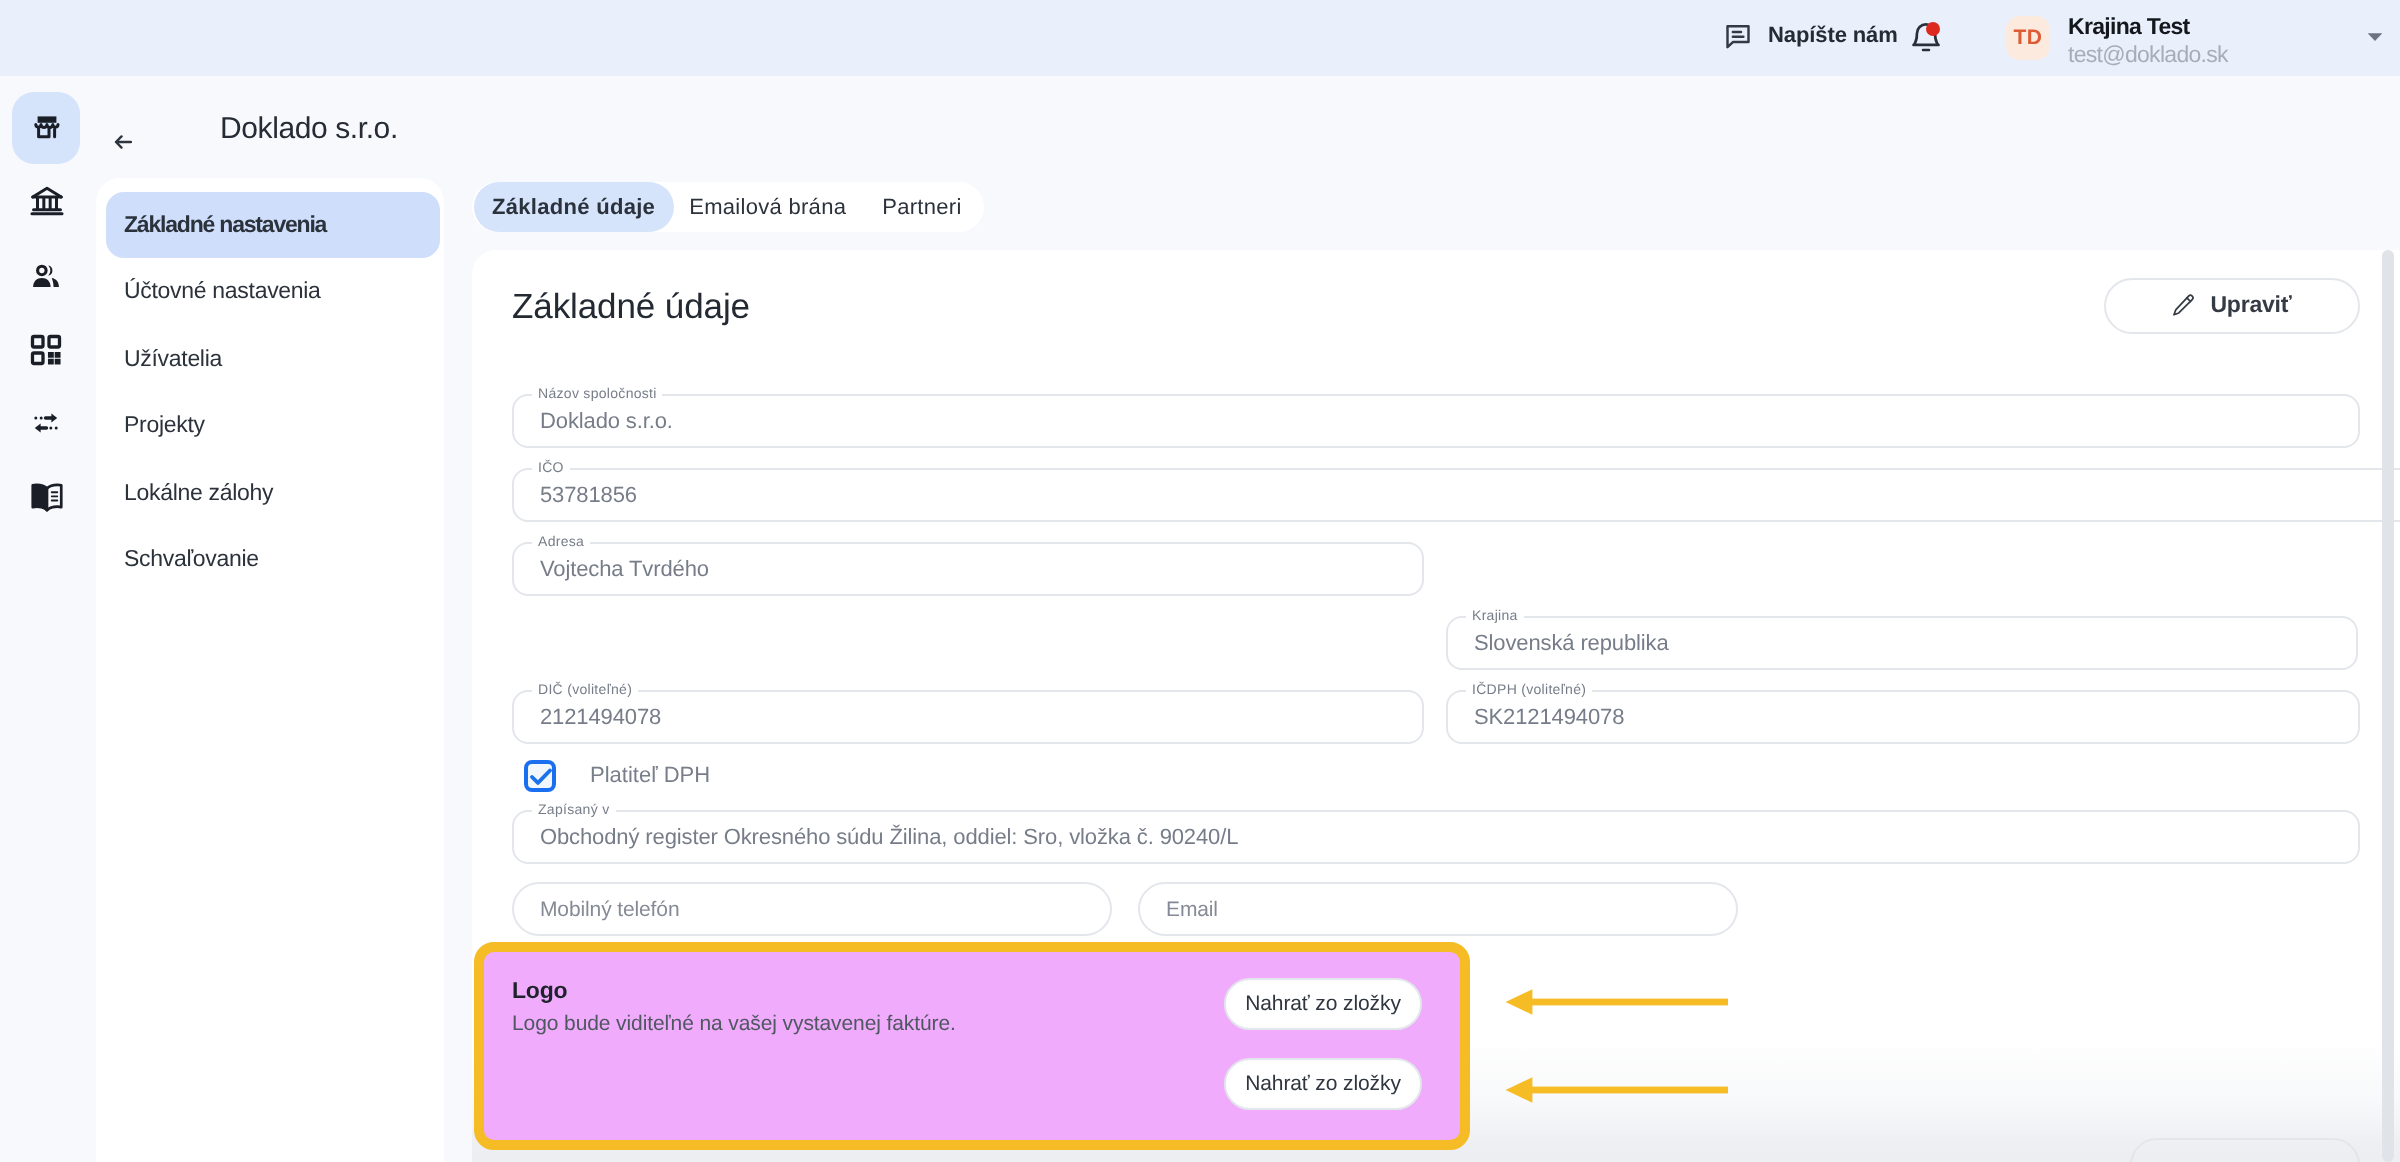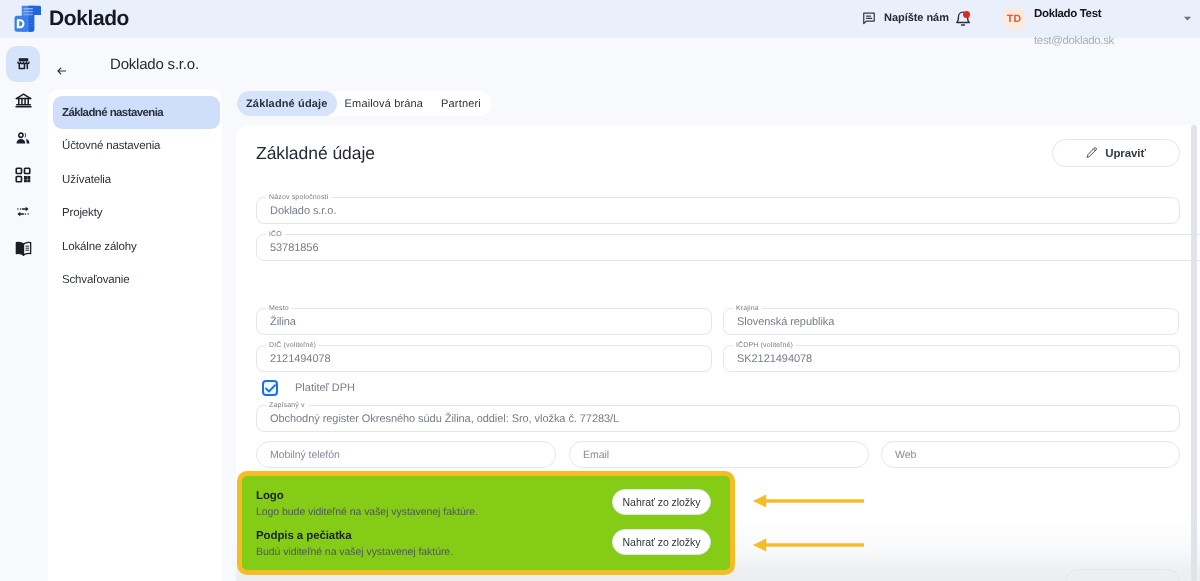--- a/index.html
+++ b/index.html
@@ -26,21 +26,21 @@
   .topbar-right { position:absolute; left:858px; top:0; height:38px; width:342px; }
   .contact { position:absolute; left:4px; top:11px; display:flex; align-items:center; gap:8px; cursor:pointer; }
   .contact-label { font-size:11px; font-weight:bold; color:#252b33; letter-spacing:-0.05px; }
   .bell-wrap { position:absolute; left:97px; top:11px; cursor:pointer; width:16px; height:17px; }
   .bell-dot { position:absolute; left:8px; top:0px; width:7px; height:7px; border-radius:50%; background:#dc2a1e; }
   .user { position:absolute; left:145px; top:4px; display:flex; align-items:flex-start; gap:9px; cursor:pointer; }
   .avatar { margin-top:4px; width:22px; height:22px; border-radius:7px; background:#fdeade; color:#de5c34;
             display:flex; align-items:center; justify-content:center; font-size:10.5px; font-weight:bold; letter-spacing:0.2px;}
   .user-text { line-height:1.25; padding-top:3px;}
   .user-name { font-size:11.5px; font-weight:bold; color:#14171c; letter-spacing:-0.35px;}
-  .user-mail { font-size:11.5px; color:#a6aeb9; letter-spacing:-0.35px; margin-top:13px;}
+  .user-mail { font-size:11.5px; color:#a6aeb9; letter-spacing:-0.35px; margin-top:0;}
   .caret { position:absolute; left:325px; top:16px; color:#848c97; display:flex; align-items:center; cursor:pointer;}
 
   
   .rail { position:absolute; left:0; top:38px; width:46px; height:543px;
           display:flex; flex-direction:column; align-items:center; padding-top:8.2px; gap:1.5px; }
   .rail-item { width:34px; height:35.5px; border-radius:11px; display:flex; align-items:center; justify-content:center; cursor:pointer; color:#1a1f27; }
   .rail-item.active { background:#d5e3fb; }
 
   
   .side-head { position:absolute; left:46px; top:38px; width:180px; height:52px; }
@@ -85,63 +85,40 @@
             align-items:center; justify-content:center; cursor:pointer; background:#f2f6fd;}
   .chk-label { font-size:11px; color:#777e8a; }
 
   
   .fade { position:absolute; left:0; bottom:0; width:964px; height:62px; pointer-events:none;
           background:linear-gradient(to bottom, rgba(251,251,252,0) 0%, rgba(245,246,248,0.72) 52%, rgba(233,235,239,0.80) 86%, rgba(231,233,238,0.78) 100%); }
 
   
   .hl {
     position:absolute; left:1px; top:346px; width:498px; height:104px;
-    border:5px solid #f5bc26; border-radius:10px; background:#84cc16;
+    border:5px solid #f5bc26; border-radius:10px; background:#f0abfc;
   }
   .hl-row { position:absolute; left:14px; }
   .hl-title { font-size:11.5px; font-weight:bold; color:#1e232b; letter-spacing:-0.1px;}
   .hl-sub { font-size:10.5px; color:#4f5761; margin-top:4px; letter-spacing:-0.05px;}
   .upload-btn { position:absolute; height:26px; padding:0 14px; border-radius:14px; border:1px solid #e3e6eb;
                 background:#fff; font-size:10.5px; color:#2f363f; display:flex; align-items:center;
                 justify-content:center; cursor:pointer; font-family:inherit; letter-spacing:-0.05px; white-space:nowrap;}
 
   .arrow { position:absolute; }
 
   .scrollbar { position:absolute; left:1191px; top:125px; width:7px; height:456px; z-index:50;}
   .sb-thumb { position:absolute; top:0; left:0; width:6px; height:456px; border-radius:3px; background:#e0e3e8; }
 </style>
 </head>
 <body>
 
 <div class="app">
 
   <div class="topbar">
-    <div class="brand">
-      <svg width="27" height="28" viewBox="0 0 54 56">
-
-        <path d="M40 1.5 h10 a4.5 4.5 0 0 1 4.5 4.5 v14 h-14.5 Z" fill="#2463de"></path>
-
-        <path d="M15.5 1.5 h25 v47 a5 5 0 0 1 -5 5 h-20 Z" fill="#4a86ec"></path>
-
-        <path d="M29 1.5 h11.5 v47 a5 5 0 0 1 -5 5 h-6.5 Z" fill="#1f63d8"></path>
-
-        <rect x="18.5" y="6" width="19.5" height="2.9" rx="1.3" fill="#8cb4f6"></rect>
-        <rect x="18.5" y="11.8" width="19.5" height="2.9" rx="1.3" fill="#8cb4f6"></rect>
-        <rect x="18.5" y="17.6" width="19.5" height="2.9" rx="1.3" fill="#7aa9f4"></rect>
-        <rect x="31" y="23.4" width="7" height="2.9" rx="1.3" fill="#2f70e2"></rect>
-        <rect x="31" y="29.2" width="7" height="2.9" rx="1.3" fill="#2f70e2"></rect>
-        <rect x="31" y="35" width="7" height="2.9" rx="1.3" fill="#2f70e2"></rect>
-        <rect x="31" y="40.8" width="7" height="2.9" rx="1.3" fill="#2f70e2"></rect>
-
-        <path d="M6 21.5 h16.5 a5 5 0 0 1 5 5 v22 a5 5 0 0 1 -5 5 h-16.5 a5 5 0 0 1 -5 -5 v-22 a5 5 0 0 1 5 -5 Z" fill="#3b80ea"></path>
-        <path d="M5.6 28.4 h6.6 c5.2 0 8.8 3.7 8.8 9.1 s-3.6 9.1 -8.8 9.1 h-6.6 Z" fill="#fdfdfe"></path>
-        <path d="M10.2 32.5 h2 c2.8 0 4.7 1.9 4.7 5 s-1.9 5 -4.7 5 h-2 Z" fill="#4a86ec"></path>
-      </svg>
-      <span class="brand-name">Doklado</span>
-    </div>
 
     <div class="topbar-right">
       <div class="contact">
         <svg width="14" height="14" viewBox="0 0 24 24" fill="none" stroke="#333a45" stroke-width="2.1" stroke-linecap="round" stroke-linejoin="round">
           <path d="M3 3.6h18v13.6H7.6L3 21.6Z"></path>
           <line x1="7.6" y1="8.6" x2="14.6" y2="8.6"></line>
           <line x1="7.6" y1="12.6" x2="16.6" y2="12.6"></line>
         </svg>
         <span class="contact-label">Napíšte nám</span>
       </div>
@@ -150,21 +127,21 @@
         <svg width="16" height="16" viewBox="0 0 24 24" fill="none" stroke="#2a303a" stroke-width="2" stroke-linecap="round" stroke-linejoin="round">
           <path d="M18.8 8.6A6.8 6.8 0 0 0 5.2 8.6c0 6.6-2.6 8.6-2.6 8.6h18.8s-2.6-2-2.6-8.6"></path>
           <path d="M9.8 21h4.4"></path>
         </svg>
         <span class="bell-dot"></span>
       </div>
 
       <div class="user">
         <div class="avatar">TD</div>
         <div class="user-text">
-          <div class="user-name">Doklado Test</div>
+          <div class="user-name">Krajina Test</div>
           <div class="user-mail">test@doklado.sk</div>
         </div>
       </div>
       <div class="caret">
         <svg width="9" height="5" viewBox="0 0 10 6">
             <path d="M0.6 0.8 H9.4 L5 5.4 Z" fill="#6b7280"></path>
           </svg>
       </div>
     </div>
   </div>
@@ -273,70 +250,63 @@
 
     <div class="form">
         <div class="fld" style="left:20px;top:72px;width:924px">
           <span class="fld-legend">Názov spoločnosti</span>
           <span class="fld-val">Doklado s.r.o.</span>
         </div>
         <div class="fld" style="left:20px;top:109px;width:960px">
           <span class="fld-legend">IČO</span>
           <span class="fld-val">53781856</span>
         </div>
-        <div class="fld" style="left:20px;top:183px;width:456px">
-          <span class="fld-legend">Mesto</span>
-          <span class="fld-val">Žilina</span>
+        <div class="fld" style="left:20px;top:146px;width:456px">
+          <span class="fld-legend">Adresa</span>
+          <span class="fld-val">Vojtecha Tvrdého</span>
         </div>
         <div class="fld" style="left:487px;top:183px;width:456px">
           <span class="fld-legend">Krajina</span>
           <span class="fld-val">Slovenská republika</span>
         </div>
         <div class="fld" style="left:20px;top:220px;width:456px">
           <span class="fld-legend">DIČ (voliteľné)</span>
           <span class="fld-val">2121494078</span>
         </div>
         <div class="fld" style="left:487px;top:220px;width:457px">
           <span class="fld-legend">IČDPH (voliteľné)</span>
           <span class="fld-val">SK2121494078</span>
         </div>
         <div class="fld" style="left:20px;top:280px;width:924px">
           <span class="fld-legend">Zapísaný v</span>
-          <span class="fld-val">Obchodný register Okresného súdu Žilina, oddiel: Sro, vložka č. 77283/L</span>
+          <span class="fld-val">Obchodný register Okresného súdu Žilina, oddiel: Sro, vložka č. 90240/L</span>
         </div>
         <div class="chk-row">
           <span class="chkbox">
             <svg width="11" height="9" viewBox="0 0 12 10" fill="none" stroke="#1a73e8" stroke-width="2.1" stroke-linecap="round" stroke-linejoin="round">
               <path d="M1 5l3.3 3.3L11 1.4"></path>
             </svg>
           </span>
           <span class="chk-label">Platiteľ DPH</span>
         </div>
         <div class="fld pill" style="left:20px;top:316px;width:300px">
           <span class="fld-val fld-ph">Mobilný telefón</span>
         </div>
         <div class="fld pill" style="left:333px;top:316px;width:300px">
           <span class="fld-val fld-ph">Email</span>
         </div>
-        <div class="fld pill" style="left:645px;top:316px;width:299px">
-          <span class="fld-val fld-ph">Web</span>
-        </div>
       </div>
   <div class="fld pill" style="left: 829px; top: 444px; width: 115px; height: 27px; border-color: rgb(201, 206, 214); border-radius: 16px;"></div>
       <div class="fade"></div>
       <div class="hl">
         <div class="hl-row" style="top:14px">
           <div class="hl-title">Logo</div>
           <div class="hl-sub">Logo bude viditeľné na vašej vystavenej faktúre.</div>
         </div>
         <button class="upload-btn" style="left:370px; width:99px; top:13px">Nahrať zo zložky</button>
-        <div class="hl-row" style="top:54px">
-          <div class="hl-title">Podpis a pečiatka</div>
-          <div class="hl-sub">Budú viditeľné na vašej vystavenej faktúre.</div>
-        </div>
         <button class="upload-btn" style="left:370px; width:99px; top:53px">Nahrať zo zložky</button>
       </div>
     </div>
 
   <div class="scrollbar">
       <div class="sb-thumb"></div>
     </div>
 
 <div class="arrow" style="left: 752px; top: 494px;"><svg width="112" height="14" viewBox="0 0 112 14">
         <rect x="13" y="5.3" width="99" height="3.4" fill="#f5bc26"></rect>

